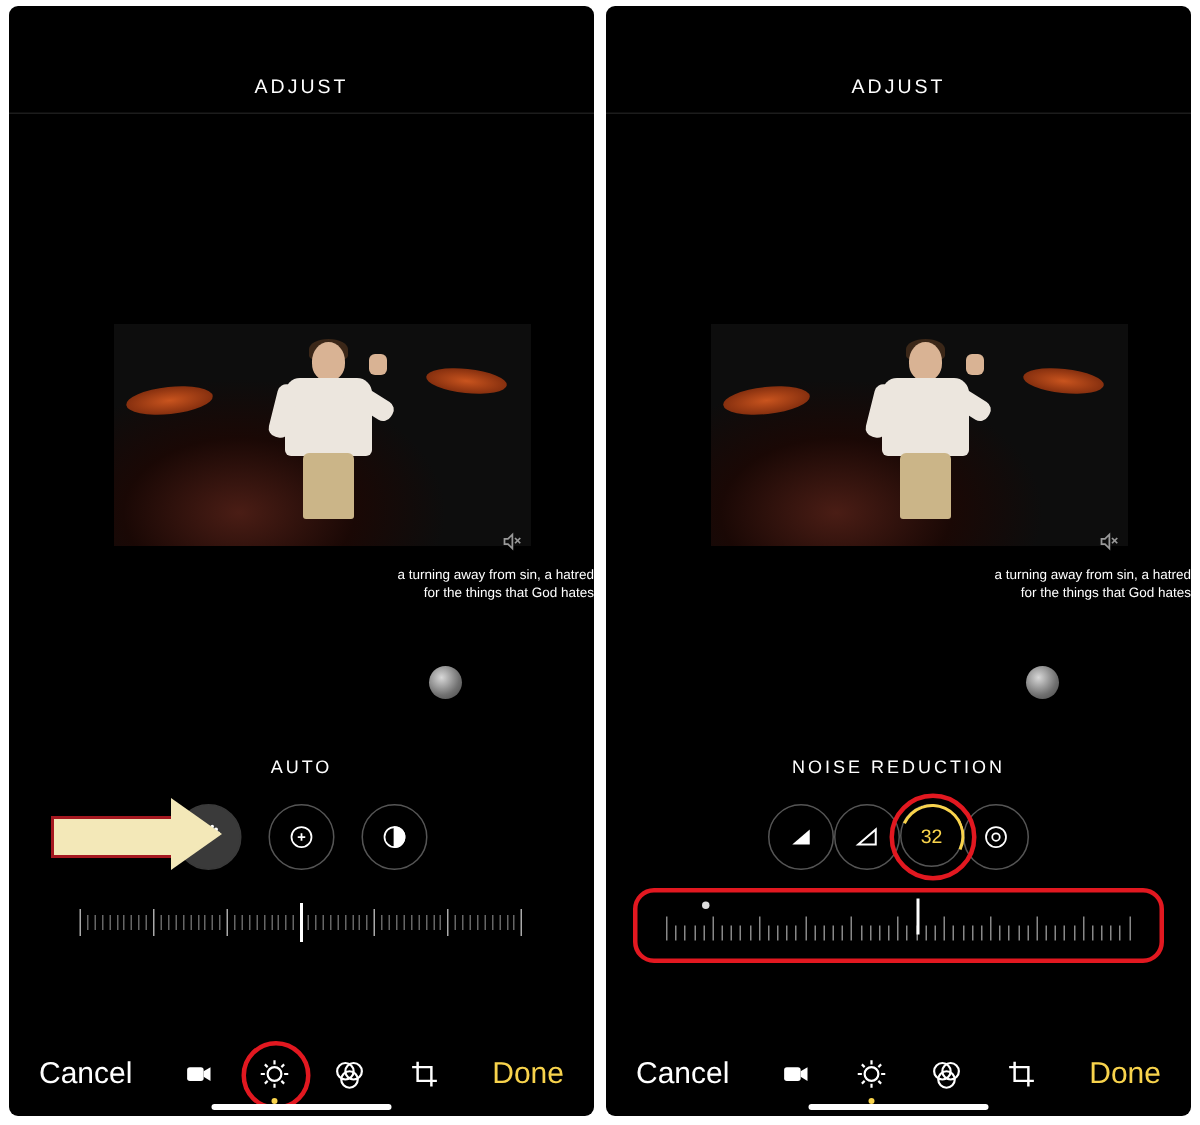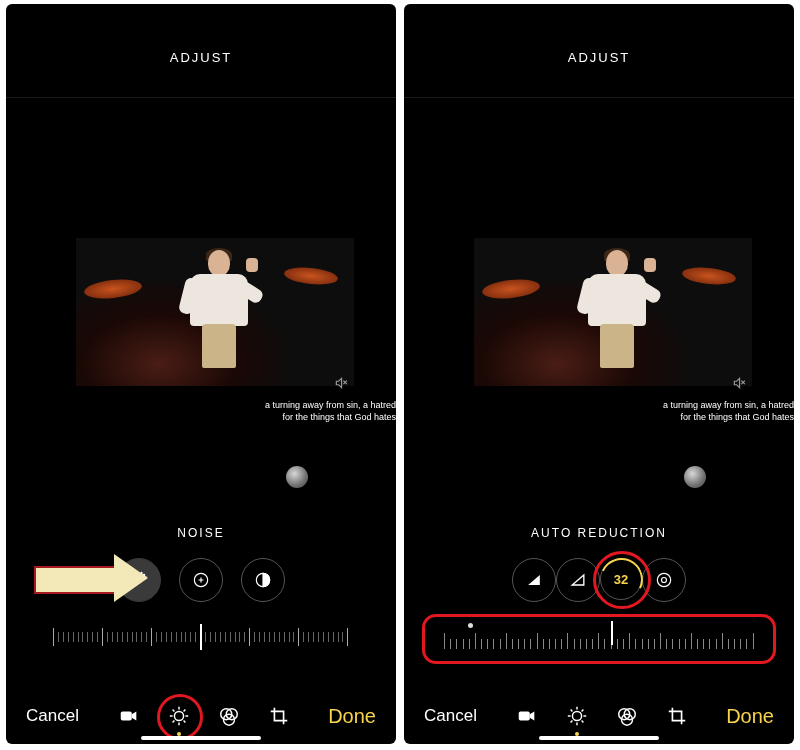--- a/index.html
+++ b/index.html
@@ -24,21 +24,21 @@
   border-radius: 6px;
   position: relative;
   overflow: hidden;
 }
 .header {
   margin-top: 34px;
   text-align: center;
   color: #fff;
   font-size: 13px;
   letter-spacing: 2px;
-  padding: 12px 0 32px;
+  padding: 12px 0 10px;
   border-bottom: 1px solid #1c1c1c;
 }
 .preview-area {
   position: relative;
   height: 410px;
 }
 .video-frame {
   position: absolute;
   top: 140px;
   left: 70px;
@@ -142,21 +142,21 @@
 .ticks span{width:1px;height:10px;background:#666;}
 .ticks span.tall{height:18px;background:#aaa;}
 .s1-center{position:absolute;left:50%;top:0;width:2px;height:26px;background:#fff;transform:translateX(-1px);}
 .slider2{width:310px;height:28px;position:relative;}
 .s2-ticks{display:flex;justify-content:space-between;position:absolute;left:0;right:0;bottom:2px;align-items:flex-end;}
 .s2-ticks span{width:1px;height:10px;background:#888;}
 .s2-ticks span.tall{height:16px;}
 .s2-dot{position:absolute;left:24px;top:0;width:5px;height:5px;border-radius:50%;background:#ddd;}
 .s2-cursor{position:absolute;left:54%;top:-2px;width:2px;height:24px;background:#fff;}
 .footer{position:absolute;bottom:16px;left:0;right:0;display:flex;align-items:center;justify-content:space-between;padding:0 20px;}
-.cancel{color:#fff;font-size:17px;cursor:pointer;}
+.cancel{color:#fff;font-size:20px;cursor:pointer;}
 .done{color:#f8d34c;font-size:20px;cursor:pointer;}
 .tool-icons{display:flex;gap:26px;align-items:center;position:relative;}
 .ticon{width:24px;height:24px;display:flex;align-items:center;justify-content:center;color:#fff;cursor:pointer;}
 .ticon svg{width:22px;height:22px;}
 .active-dot{position:absolute;width:4px;height:4px;background:#f8d34c;border-radius:50%;bottom:-8px;}
 .home-ind{position:absolute;bottom:4px;left:50%;transform:translateX(-50%);width:120px;height:4px;background:#fff;border-radius:3px;}
 </style>
 </head>
 <body>
 
@@ -187,21 +187,21 @@
             <line x1="22" y1="8" x2="16" y2="14"></line>
           </svg>
       </div>
       <div class="caption">
         <div>a turning away from sin, a hatred</div>
         <div>for the things that God hates</div>
       </div>
       <div class="ph"></div>
     </div>
 
-    <div class="filter-label">NOISE</div>
+    <div class="filter-label">AUTO</div>
 
     <div class="filter-row">
       <div class="arrow">
         <div class="arrow-body"></div>
           <div class="arrow-head"></div>
       </div>
       <div class="fbtn solid">
         <svg viewBox="0 0 24 24" fill="none" stroke="#fff" stroke-width="1.6">
             <path d="M5 19L17 7"></path>
             <circle cx="18" cy="6" r="0.8" fill="#fff"></circle>
@@ -361,23 +361,23 @@
             <line x1="22" y1="8" x2="16" y2="14"></line>
           </svg>
       </div>
       <div class="caption">
         <div>a turning away from sin, a hatred</div>
         <div>for the things that God hates</div>
       </div>
       <div class="ph"></div>
     </div>
 
-    <div class="filter-label">AUTO REDUCTION</div>
-
-    <div class="filter-row" style="gap:0;font-weight:bold;">
+    <div class="filter-label">NOISE REDUCTION</div>
+
+    <div class="filter-row" style="gap:0;">
       <div class="fbtn">
         <svg viewBox="0 0 24 24" fill="#fff">
             <path d="M5 18 L19 18 L19 6 Z"></path>
           </svg>
       </div>
       <div class="fbtn">
         <svg viewBox="0 0 24 24" fill="none" stroke="#fff" stroke-width="1.6">
             <path d="M5 18 L19 18 L19 6 Z"></path>
           </svg>
       </div>

